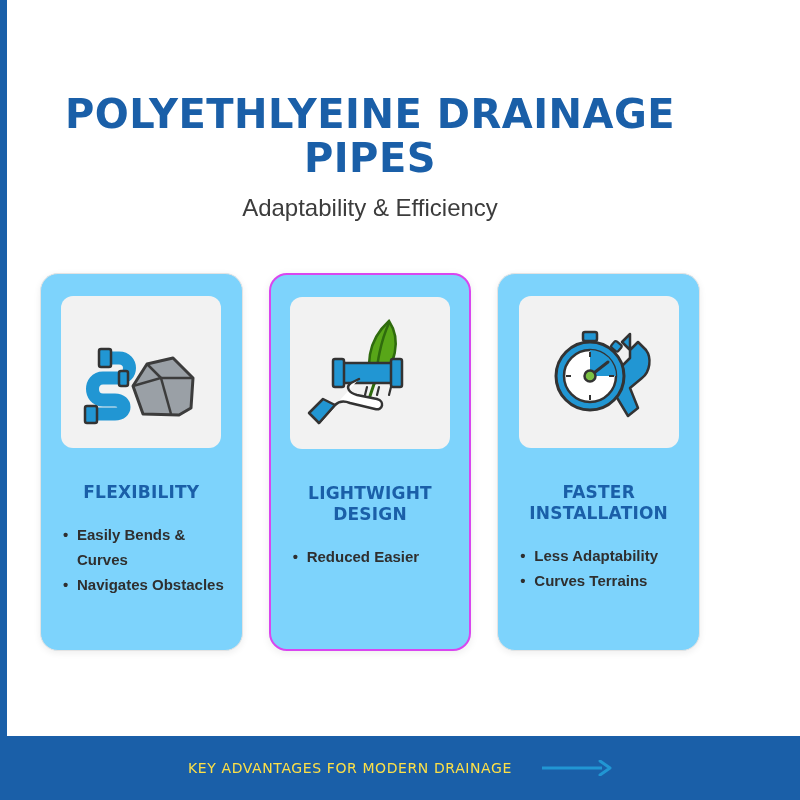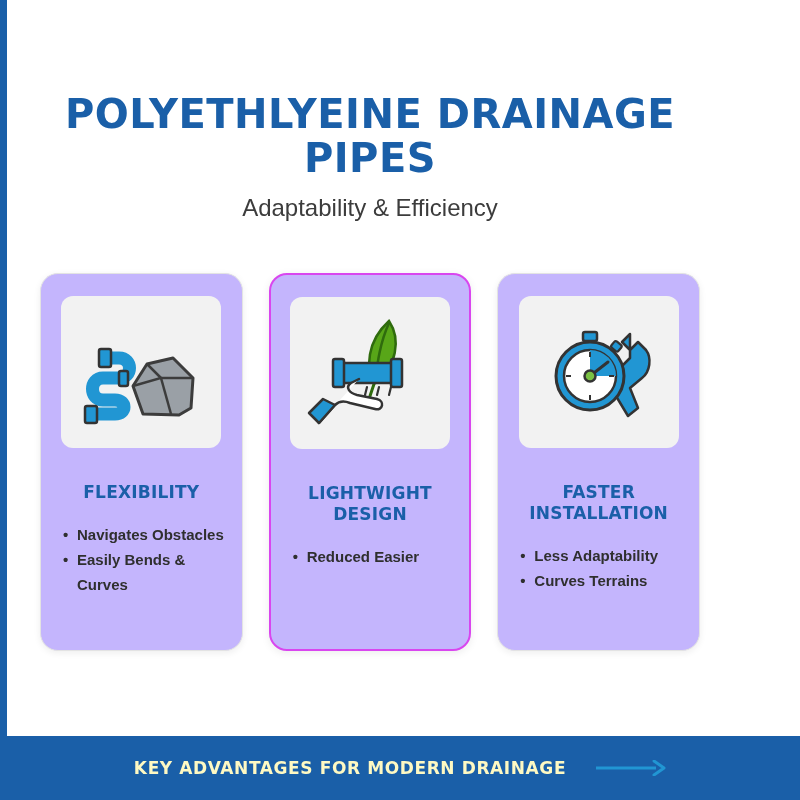--- a/index.html
+++ b/index.html
@@ -58,21 +58,21 @@
     display: flex;
     justify-content: center;
     align-items: flex-start;
     gap: 26px;
     padding: 0 40px;
     box-sizing: border-box;
   }
   .card {
     width: 205px;
     min-height: 378px;
-    background: #c4b5fd;
+    background: #7dd3fc;
     border: 1.5px solid #e3e3e3;
     border-radius: 18px;
     box-shadow: 0 2px 7px rgba(0,0,0,0.07);
     padding: 22px 16px 24px 16px;
     box-sizing: border-box;
     display: flex;
     flex-direction: column;
     align-items: center;
   }
   .card.highlight {
@@ -129,23 +129,23 @@
     width: 800px;
     height: 64px;
     background: #1a5fa8;
     display: flex;
     align-items: center;
     justify-content: center;
     gap: 30px;
   }
   .footer-text {
     font-family: "DejaVu Sans", sans-serif;
-    font-weight: bold;
-    font-size: 17px;
-    color: #fef9c3;
+    font-weight: normal;
+    font-size: 14px;
+    color: #fde047;
     letter-spacing: 0.6px;
   }
   .footer-arrow {
     display: inline-flex;
     align-items: center;
   }
   .spacer {
     flex: 1;
   }
 </style>
@@ -177,22 +177,22 @@
 
           <path d="M16 91.5 H40 C56.5 91.5 56.5 77.5 40 77.5 H28 C20 77.5 20 68.5 28 68.5 H44 C63 68.5 63 35.5 44 35.5 H30" fill="none" stroke="#333" stroke-width="0"></path>
 
           <rect x="10" y="90" width="12" height="17" rx="2" fill="#2196d3" stroke="#333" stroke-width="2.5"></rect>
           <rect x="24" y="33" width="12" height="18" rx="2" fill="#2196d3" stroke="#333" stroke-width="2.5"></rect>
           <rect x="44" y="55" width="9" height="15" rx="2" fill="#2196d3" stroke="#333" stroke-width="2.5"></rect>
         </svg>
       </div>
       <h3 class="card-title">FLEXIBILITY</h3>
       <ul class="bullets">
+        <li>Easily Bends &amp; Curves</li>
         <li>Navigates Obstacles</li>
-        <li>Easily Bends &amp; Curves</li>
       </ul>
       <div class="spacer"></div>
     </div>
 
     <div class="card highlight">
       <div class="icon-box">
         <svg width="130" height="120" viewBox="0 0 130 120">
 
           <path d="M84 8 C96 26 92 54 70 70 C60 56 62 28 84 8 Z" fill="#58a618" stroke="#2f6b0d" stroke-width="2.5"></path>
           <path d="M84 10 C74 32 72 54 70 70" fill="none" stroke="#2f6b0d" stroke-width="2.5"></path>

